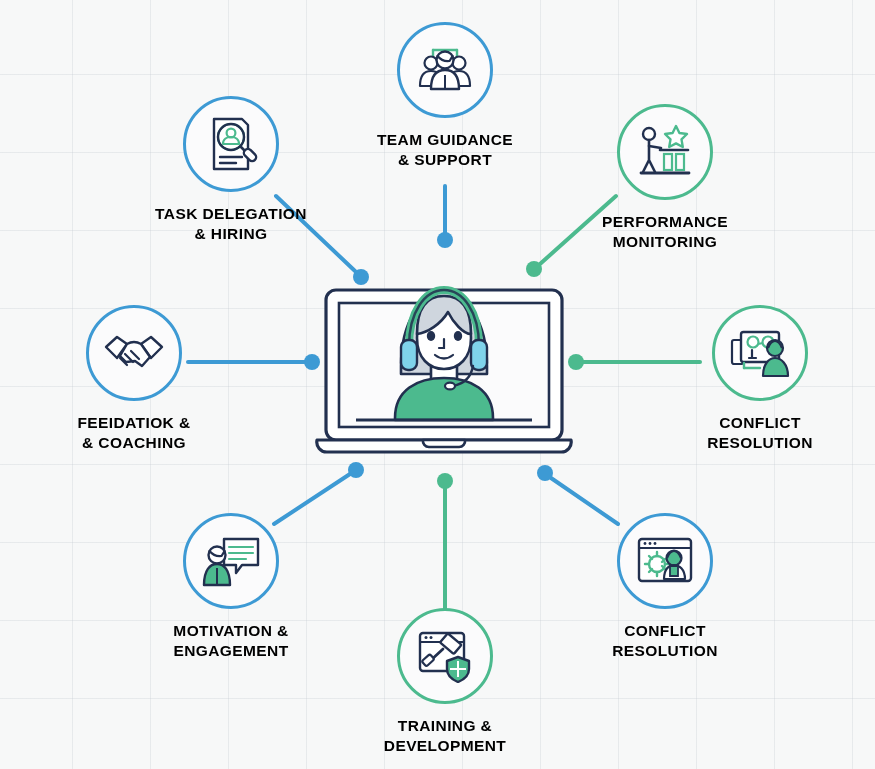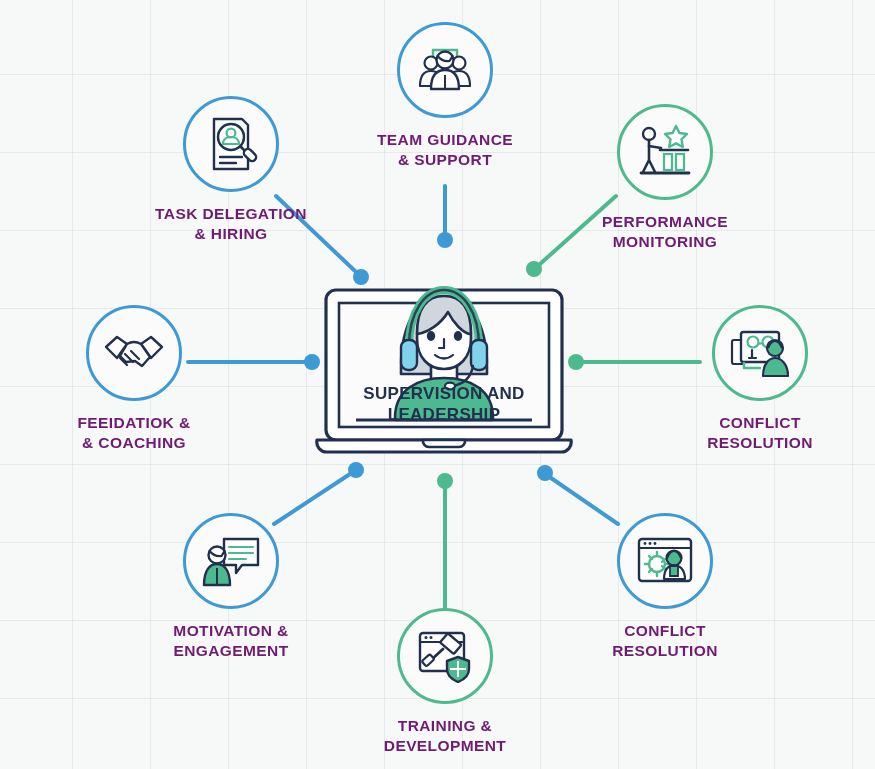--- a/index.html
+++ b/index.html
@@ -51,21 +51,21 @@
     justify-content: center;
   }
   .node.blue .bubble { border: 3px solid #3d9ad4; }
   .node.green .bubble { border: 3px solid #4cba8e; }
   .node .label {
     margin-top: 12px;
     font-size: 15.5px;
     font-weight: bold;
     letter-spacing: 0.4px;
     line-height: 20px;
-    color: #701a75;
+    color: #000000;
     text-transform: uppercase;
     white-space: pre-line;
   }
   .centerwrap {
     position: absolute;
     left: 313px;
     top: 262px;
     width: 262px;
     height: 196px;
   }
@@ -151,22 +151,20 @@
 
           <path d="M160 104 C158 116 150 122 140 124" fill="none" stroke="#22304f" stroke-width="2.4" stroke-linecap="round"></path>
           <ellipse cx="137" cy="124" rx="5" ry="3.4" fill="#ffffff" stroke="#22304f" stroke-width="2.2"></ellipse>
         </g>
 
         <line x1="43" y1="158" x2="219" y2="158" stroke="#22304f" stroke-width="3"></line>
 
         <path d="M4 178 h254 a10 10 0 0 1 -10 12 h-234 a10 10 0 0 1 -10 -12 z" fill="#ffffff" stroke="#22304f" stroke-width="3.2" stroke-linejoin="round"></path>
         <path d="M110 178 h42 a6 6 0 0 1 -6 7 h-30 a6 6 0 0 1 -6 -7 z" fill="#ffffff" stroke="#22304f" stroke-width="2.6" stroke-linejoin="round"></path>
       </svg>
-      <div class="center-caption">SUPERVISION AND
-LEADERSHIP</div>
     </div>
   </div>
 
   <div class="layer" id="nodes">
 
     <div class="node blue" style="left:335px; top:22px;">
       <div class="bubble">
         <svg width="58" height="58" viewBox="0 0 58 58">
           <path d="M17 9 h24" fill="none" stroke="#4cba8e" stroke-width="2.4" stroke-linecap="round"></path>
           <path d="M17 9 v7 M41 9 v7" fill="none" stroke="#4cba8e" stroke-width="2.4" stroke-linecap="round"></path>

